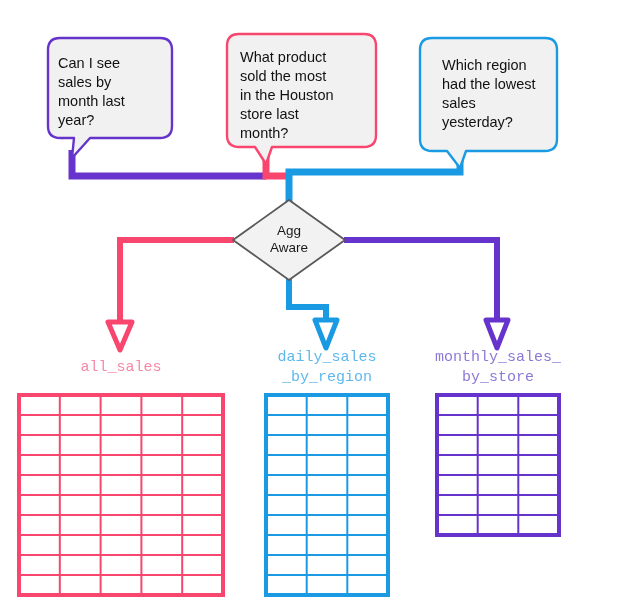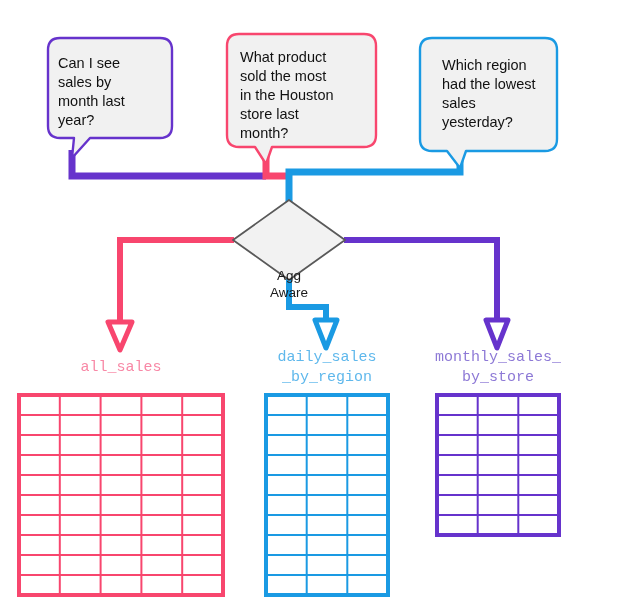--- a/index.html
+++ b/index.html
@@ -33,21 +33,20 @@
   }
   .diamond-text {
     position: absolute;
     font-family: "Liberation Sans", sans-serif;
     font-size: 13.5px;
     line-height: 17px;
     color: #1a1a1a;
     text-align: center;
     white-space: pre-line;
     pointer-events: none;
-    margin-top: 45px;
   }
   .table-label {
     position: absolute;
     font-family: "Liberation Mono", monospace;
     font-size: 15px;
     line-height: 20px;
     text-align: center;
     white-space: pre-line;
     pointer-events: none;
   }

